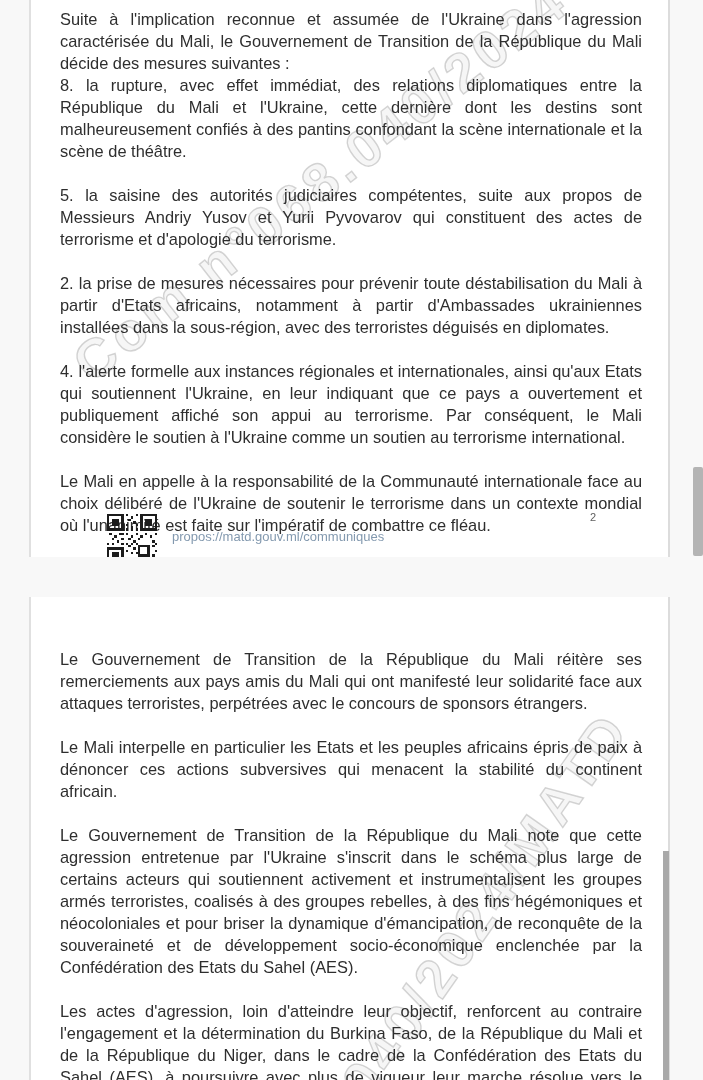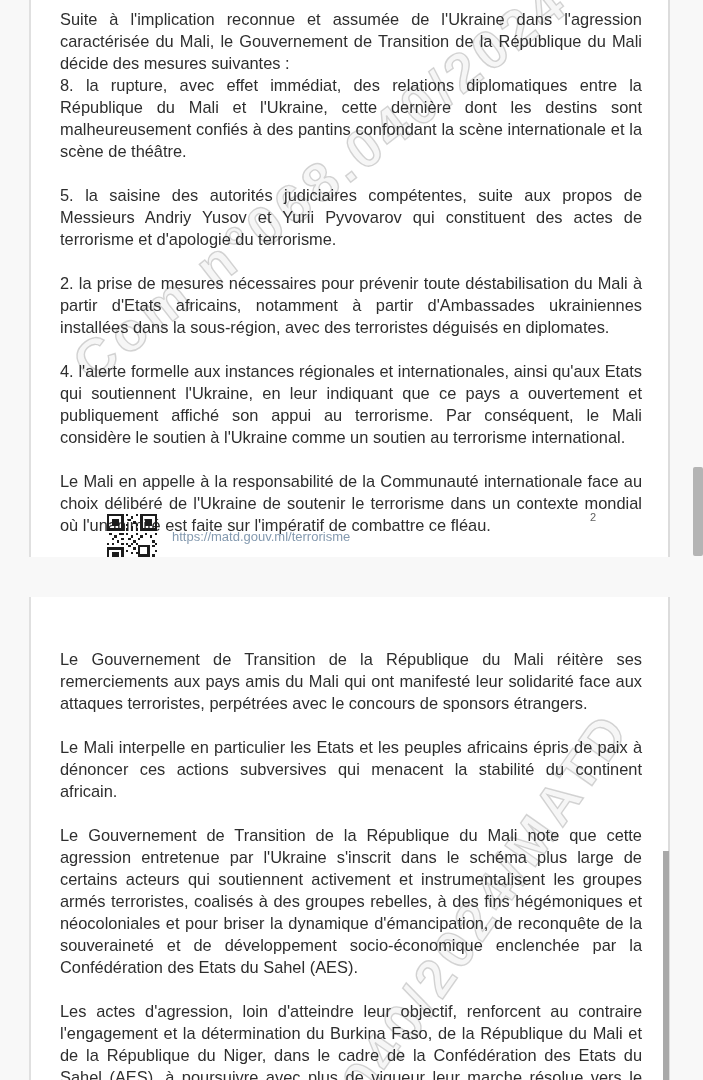--- a/index.html
+++ b/index.html
@@ -71,21 +71,21 @@
         <path fill-rule="evenodd" d="M0 0h7v7H0zM1 1v5h5V1z"></path>
         <rect x="2" y="2" width="3" height="3"></rect>
         <path fill-rule="evenodd" d="M14 0h7v7h-7zM15 1v5h5V1z"></path>
         <rect x="16" y="2" width="3" height="3"></rect>
         <path fill-rule="evenodd" d="M0 14h7v7H0zM1 15v5h5v-5z"></path>
         <rect x="2" y="16" width="3" height="3"></rect>
         <path fill-rule="evenodd" d="M13 13h5v5h-5zM14 14v3h3v-3z"></path>
         <path d="M8 0h1v1H8zM10 1h1v1h-1zM12 0h1v1h-1zM9 2h1v1H9zM11 3h1v1h-1zM8 4h1v1H8zM12 4h1v1h-1zM10 5h1v1h-1zM8 6h1v1H8zM10 6h1v1h-1zM12 6h1v1h-1zM6 8h1v1H6zM6 10h1v1H6zM6 12h1v1H6zM1 8h1v1H1zM3 9h1v1H3zM5 8h1v1H5zM2 10h1v1H2zM4 11h1v1H4zM0 12h1v1H0zM2 12h1v1H2zM8 8h1v1H8zM10 9h1v1h-1zM12 8h1v1h-1zM14 9h1v1h-1zM16 8h1v1h-1zM18 9h1v1h-1zM20 8h1v1h-1zM9 10h1v1H9zM11 11h1v1h-1zM13 10h1v1h-1zM19 11h1v1h-1zM8 12h1v1H8zM10 12h1v1h-1zM12 12h1v1h-1zM20 12h1v1h-1zM9 13h1v1H9zM11 14h1v1h-1zM8 15h1v1H8zM10 16h1v1h-1zM9 18h1v1H9zM11 19h1v1h-1zM8 20h1v1H8zM10 20h1v1h-1zM12 19h1v1h-1zM14 20h1v1h-1zM19 13h1v1h-1zM20 15h1v1h-1zM19 17h1v1h-1zM20 19h1v1h-1zM16 20h1v1h-1zM18 19h1v1h-1zM12 16h1v1h-1z"></path>
       </g>
     </svg>
-    <a class="qr-link" href="#">https://matd.gouv.ml/terrorisme</a>
+    <a class="qr-link" href="#">propos://matd.gouv.ml/communiques</a>
   </div>
   <div class="pagenum">2</div>
 </div>
 
 <div class="page page2">
   <div class="watermark wm2">Com n°068.040/2024/MATD</div>
   <div class="content">
     <p>Le Gouvernement de Transition de la République du Mali réitère ses remerciements aux pays amis du Mali qui ont manifesté leur solidarité face aux attaques terroristes, perpétrées avec le concours de sponsors étrangers.</p>
     <p>Le Mali interpelle en particulier les Etats et les peuples africains épris de paix à dénoncer ces actions subversives qui menacent la stabilité du continent africain.</p>
     <p>Le Gouvernement de Transition de la République du Mali note que cette agression entretenue par l'Ukraine s'inscrit dans le schéma plus large de certains acteurs qui soutiennent activement et instrumentalisent les groupes armés terroristes, coalisés à des groupes rebelles, à des fins hégémoniques et néocoloniales et pour briser la dynamique d'émancipation, de reconquête de la souveraineté et de développement socio-économique enclenchée par la Confédération des Etats du Sahel (AES).</p>

